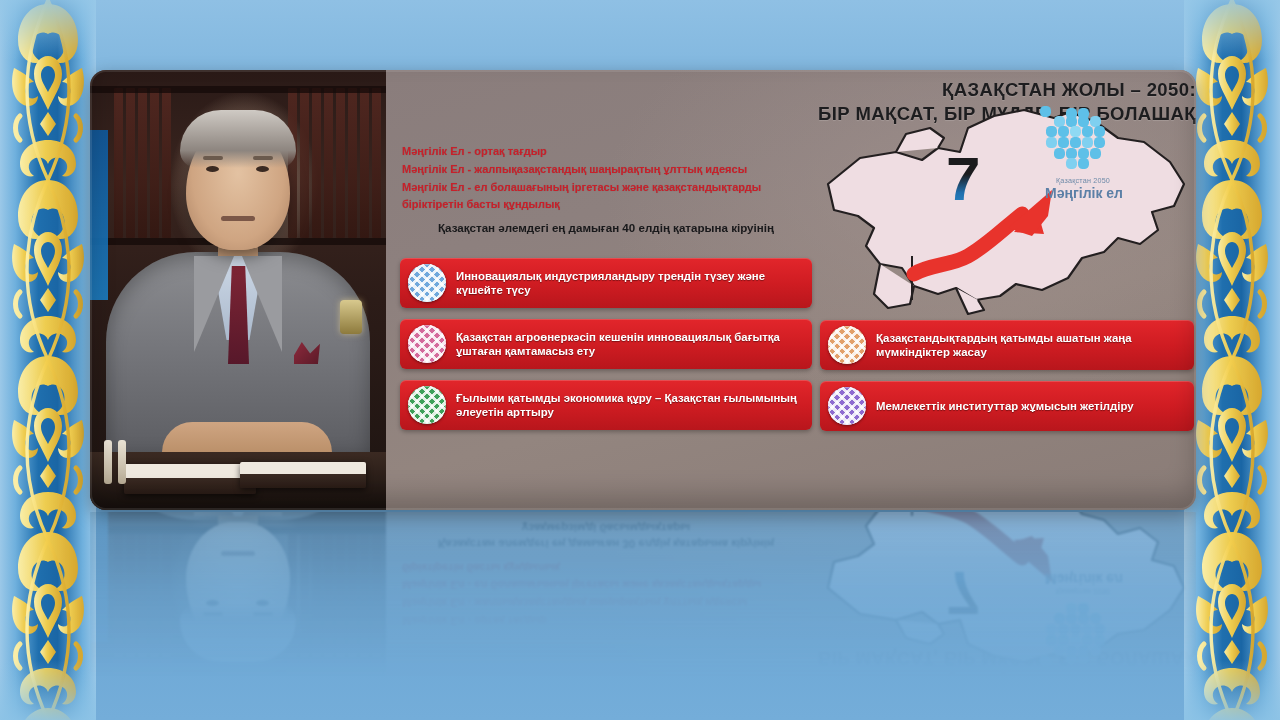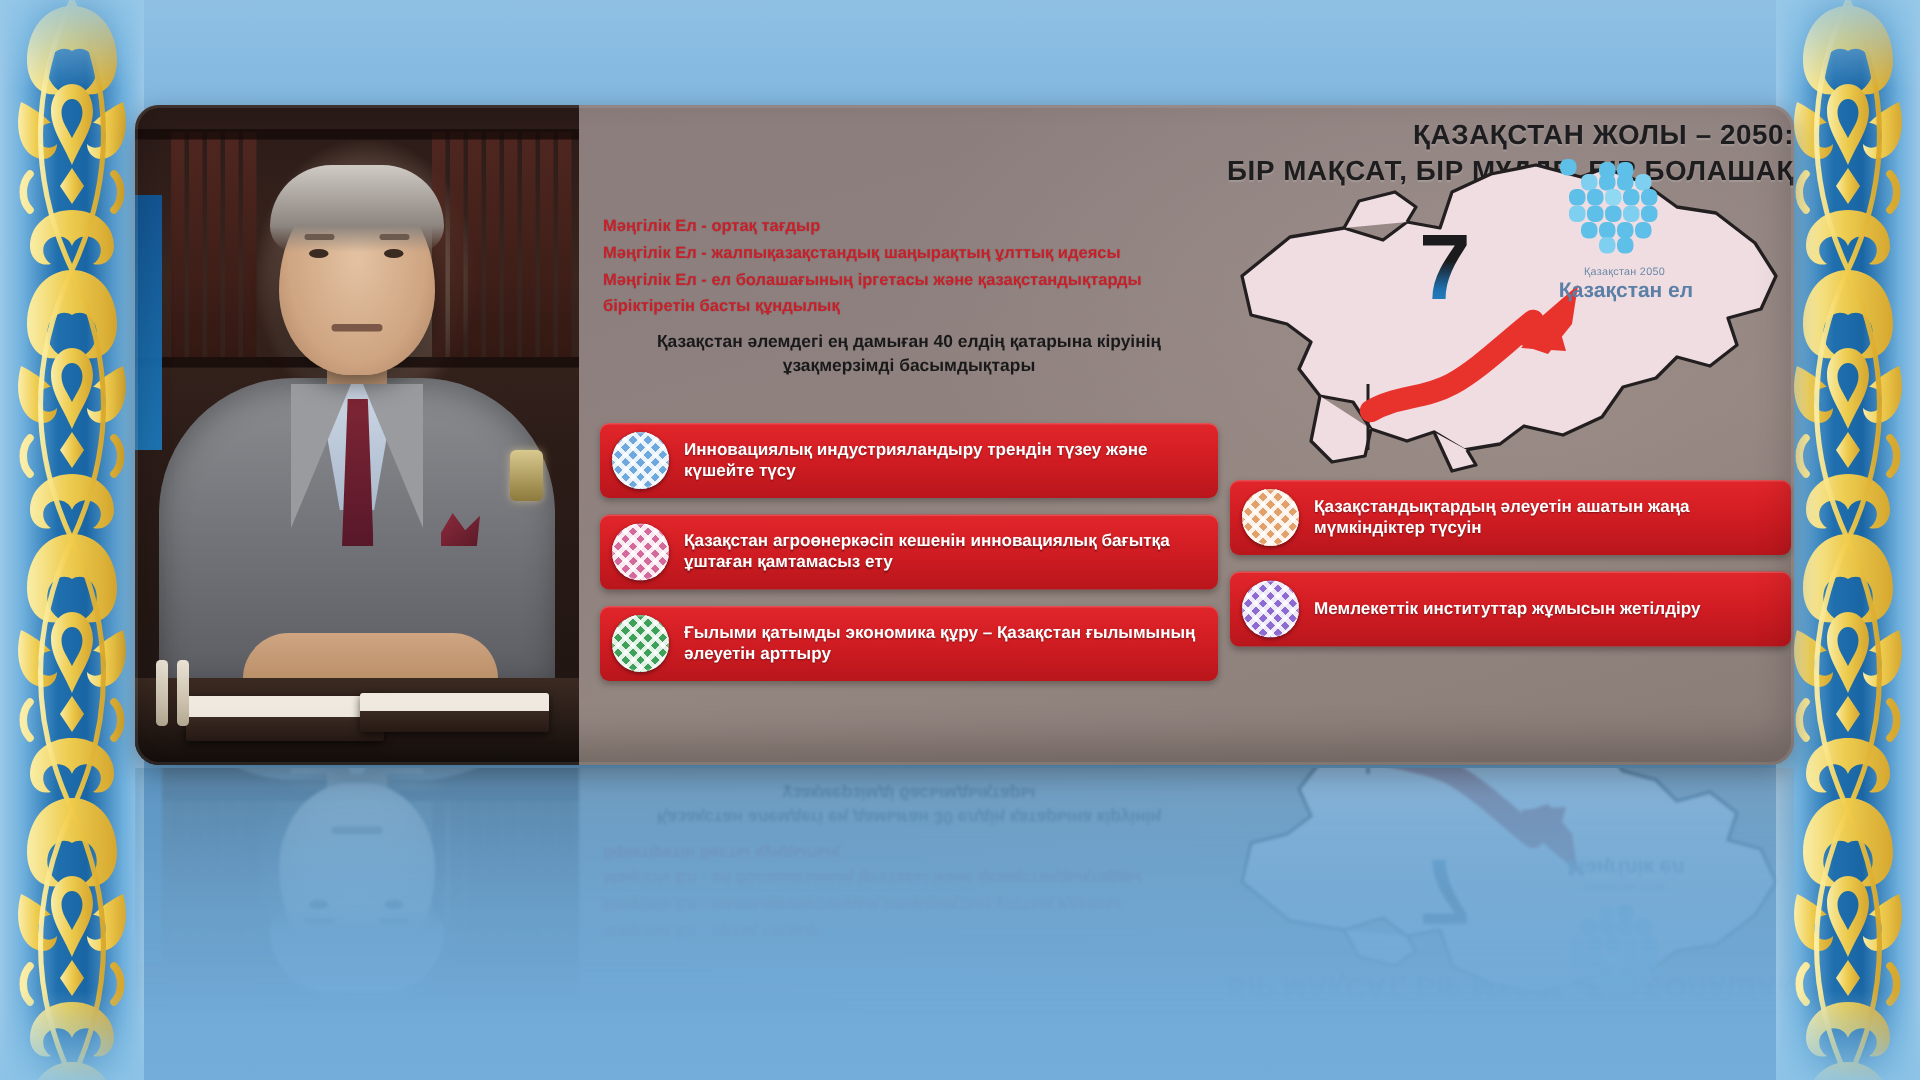--- a/index.html
+++ b/index.html
@@ -179,21 +179,21 @@
     color:#5b7fa6; font-size:14px; font-weight:600;
   }
   .seven {
     position:absolute; left:128px; top:60px;
     font-size:62px; font-weight:bold; line-height:1;
     background:linear-gradient(180deg,#1b1b1d 0%, #1b1b1d 42%, #1f6fae 72%, #2f8ccb 100%);
     -webkit-background-clip:text; background-clip:text; color:transparent;
   }
 
   
-  .bars-left  { position:absolute; left:14px;  top:212px; width:412px; }
+  .bars-left  { position:absolute; left:14px;  top:188px; width:412px; }
   .bars-right { position:absolute; left:434px; top:250px; width:374px; }
   .bar {
     position:relative; margin-bottom:11px;
     background:linear-gradient(180deg,#e2262b 0%, #cf1c22 52%, #b8161c 100%);
     border-radius:6px; min-height:46px;
     display:flex; align-items:center;
     box-shadow:0 2px 4px rgba(0,0,0,.28), inset 0 1px 0 rgba(255,255,255,.18);
     padding:6px 10px 6px 8px;
   }
   .bar .dot {
@@ -333,21 +333,20 @@
         </div>
 
         <div class="menggilik">
           <div class="row">Мәңгілік Ел - ортақ тағдыр</div>
           <div class="row">Мәңгілік Ел - жалпықазақстандық шаңырақтың ұлттық идеясы</div>
           <div class="row wrap">Мәңгілік Ел - ел болашағының іргетасы және қазақстандықтарды біріктіретін басты құндылық</div>
         </div>
 
         <div class="subtitle">
           <div>Қазақстан әлемдегі ең дамыған 40 елдің қатарына кіруінің</div>
-          <div>ұзақмерзімді басымдықтары</div>
         </div>
 
         <div class="map">
           <svg viewBox="0 0 376 230" aria-hidden="true">
             <path d="M10 96 L42 70 L78 64 L104 72 L120 60 L142 64 L150 40 L176 28 L206 22
                      L236 30 L252 24 L278 34 L300 50 L326 54 L352 74 L366 96 L356 118
                      L334 124 L340 142 L322 156 L300 150 L286 164 L264 170 L250 190
                      L224 202 L198 196 L182 208 L158 212 L138 200 L120 206 L96 198
                      L84 180 L62 176 L48 158 L56 140 L40 128 L16 122 Z" fill="#efdde2" stroke="#231f20" stroke-width="2.2" stroke-linejoin="round"></path>
             <path d="M78 64 L88 46 L112 40 L126 50 L120 60" fill="#efdde2" stroke="#231f20" stroke-width="2.2" stroke-linejoin="round"></path>
@@ -391,21 +390,21 @@
                     <use href="#pet" x="26" y="42"></use>
                   <use href="#pet" x="38" y="42"></use>
                     <use href="#pet" x="50" y="42"></use>
                   <use href="#pet" x="26" y="52" fill="#7fd0f0"></use>
                     <use href="#pet" x="38" y="52"></use>
                 </g>
               </g>
             </svg>
           </div>
           <div class="emblem-cap">Қазақстан 2050</div>
-          <div class="emblem-main">Қазақстан ел</div>
+          <div class="emblem-main">Мәңгілік ел</div>
         </div>
 
         <div class="bars-left">
           <div class="bar">
             <span class="dot" style="background:#6fa8dc">
                 <span class="w"></span>
               </span>
             <span class="txt">Инновациялық индустрияландыру трендін түзеу және күшейте түсу</span>
           </div>
           <div class="bar">
@@ -420,21 +419,21 @@
               </span>
             <span class="txt">Ғылыми қатымды экономика құру – Қазақстан ғылымының әлеуетін арттыру</span>
           </div>
         </div>
 
         <div class="bars-right">
           <div class="bar">
             <span class="dot" style="background:#e2a06a">
                 <span class="w"></span>
               </span>
-            <span class="txt">Қазақстандықтардың әлеуетін ашатын жаңа мүмкіндіктер түсуін</span>
+            <span class="txt">Қазақстандықтардың қатымды ашатын жаңа мүмкіндіктер жасау</span>
           </div>
           <div class="bar">
             <span class="dot" style="background:#8e6bd0">
                 <span class="w"></span>
               </span>
             <span class="txt">Мемлекеттік институттар жұмысын жетілдіру</span>
           </div>
         </div>
 
       </div>

